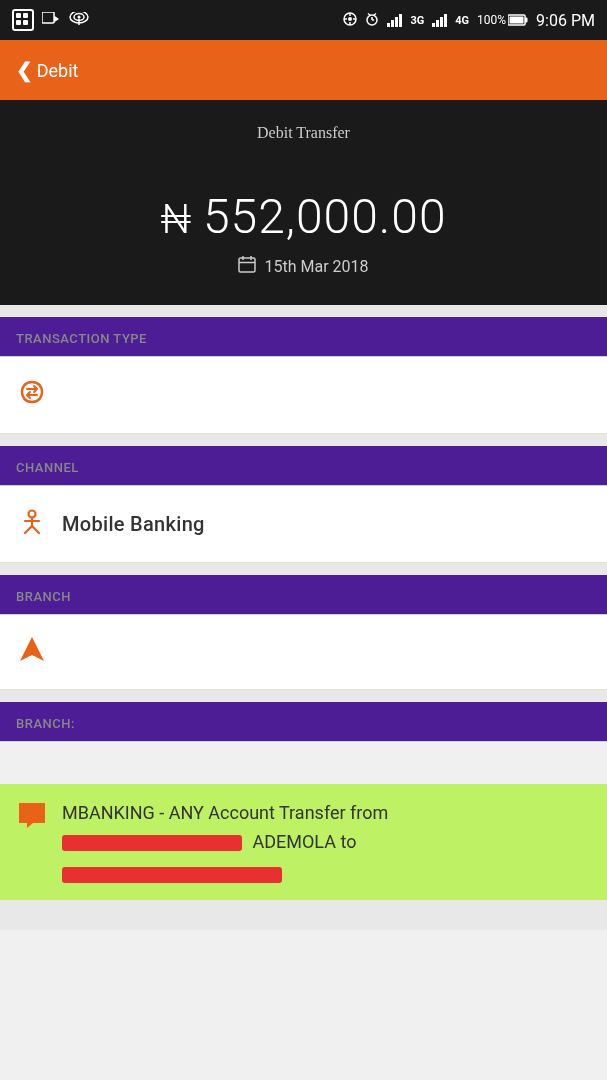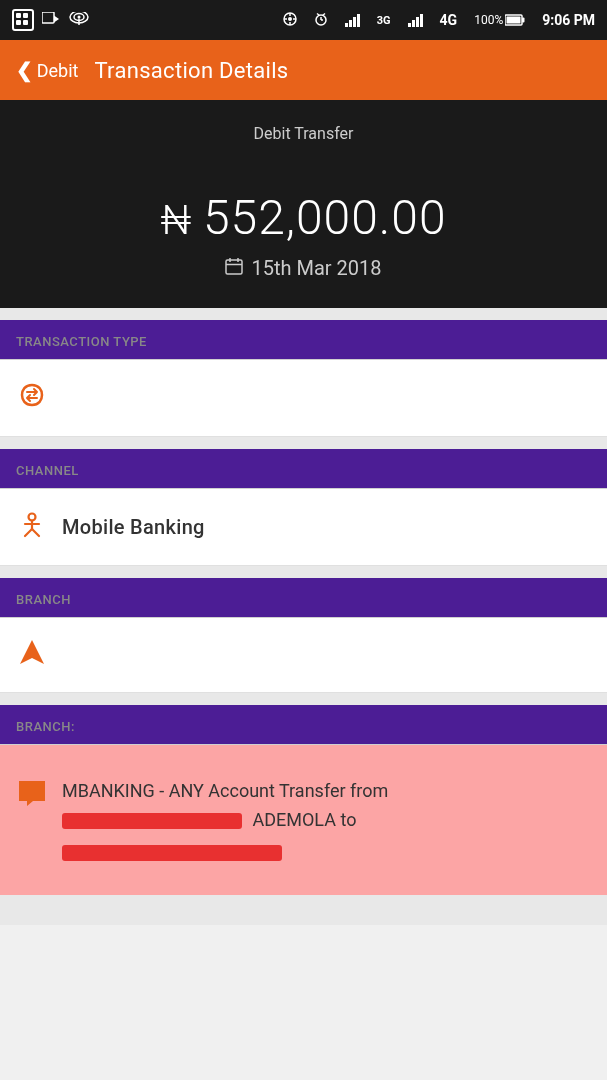--- a/index.html
+++ b/index.html
@@ -25,21 +25,21 @@
       font-size: 13px;
     }
     .status-left {
       display: flex;
       align-items: center;
       gap: 8px;
     }
     .status-right {
       display: flex;
       align-items: center;
-      gap: 17px;
+      gap: 8px;
       font-size: 12px;
     }
     .bb-icon {
       width: 22px;
       height: 22px;
       border: 2px solid white;
       border-radius: 3px;
       display: flex;
       align-items: center;
       justify-content: center;
@@ -101,20 +101,21 @@
       background: #1a1a1a;
       padding: 24px 16px 28px;
       text-align: center;
       color: white;
     }
     .debit-label {
       font-size: 16px;
       color: #cccccc;
       margin-bottom: 8px;
       font-weight: 400;
+      font-family: Liberation Serif, serif;
     }
     .amount-value {
       font-size: 48px;
       font-weight: 300;
       color: white;
       letter-spacing: 1px;
       margin-bottom: 10px;
       margin-top: 46px;
     }
     .naira-sign {
@@ -167,22 +168,23 @@
     }
 
     
     .section-gap {
       height: 12px;
       background: #e8e8e8;
     }
 
     
     .remark-section {
-      background: #fca5a5;
-      padding: 32px 16px;
+      background: #bef264;
+      padding: 15px 16px;
+      margin-top: 42px;
     }
     .remark-content {
       display: flex;
       align-items: flex-start;
       gap: 14px;
     }
     .remark-icon {
       font-size: 26px;
       color: #e8621a;
       min-width: 32px;
@@ -250,56 +252,55 @@
       <span style="height:10px"></span>
       <span style="height:13px"></span>
     </div>
     <span style="font-size:11px; font-weight:bold;">3G</span>
     <div class="signal-bars">
       <span style="height:4px"></span>
       <span style="height:7px"></span>
       <span style="height:10px"></span>
       <span style="height:13px"></span>
     </div>
-    <span style="font-size:14px; font-weight:bold;">4G</span>
+    <span style="font-size:11px; font-weight:bold;">4G</span>
     <div class="battery">
       <span style="font-size:12px;">100%</span>
       <svg width="20" height="12" viewBox="0 0 20 12" fill="white">
         <rect x="0" y="1" width="17" height="10" rx="1" fill="none" stroke="white" stroke-width="1.5"></rect>
         <rect x="1.5" y="2.5" width="14" height="7" rx="0.5" fill="white"></rect>
         <rect x="17" y="3.5" width="2.5" height="5" rx="1" fill="white"></rect>
       </svg>
     </div>
-    <span style="font-weight:700; font-size:14px;">9:06 PM</span>
+    <span style="font-weight:400; font-size:16px;">9:06 PM</span>
   </div>
 </div>
 
 <div class="toolbar">
   <div class="back-btn">
     <span class="back-icon">❮</span>
     <span class="back-text">Debit</span>
   </div>
-  <span class="toolbar-title">Transaction Details</span>
 </div>
 
 <div class="amount-section">
   <div class="debit-label">Debit Transfer</div>
   <div class="amount-value">
     <span class="naira-sign">₦ </span><span>552,000.00</span>
   </div>
   <div class="date-row">
     <span class="calendar-icon">
       <svg width="18" height="18" viewBox="0 0 18 18" fill="none">
         <rect x="1" y="3" width="16" height="14" rx="1.5" fill="none" stroke="#cccccc" stroke-width="1.5"></rect>
         <line x1="1" y1="7.5" x2="17" y2="7.5" stroke="#cccccc" stroke-width="1.5"></line>
         <line x1="5" y1="1" x2="5" y2="5" stroke="#cccccc" stroke-width="1.5"></line>
         <line x1="13" y1="1" x2="13" y2="5" stroke="#cccccc" stroke-width="1.5"></line>
       </svg>
     </span>
-    <span style="color:#cccccc; font-size:20px;">15th Mar 2018</span>
+    <span style="color:#cccccc; font-size:16px;">15th Mar 2018</span>
   </div>
 </div>
 
 <div class="section-gap"></div>
 
 <div class="section-header">
   <span>TRANSACTION TYPE</span>
 </div>
 <div class="content-row">
   <div class="row-icon">

